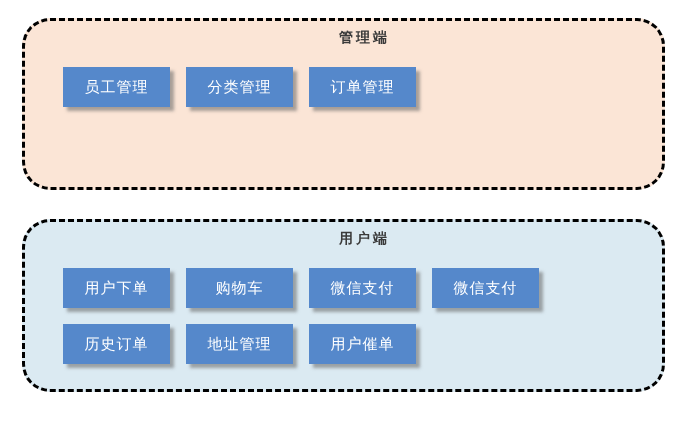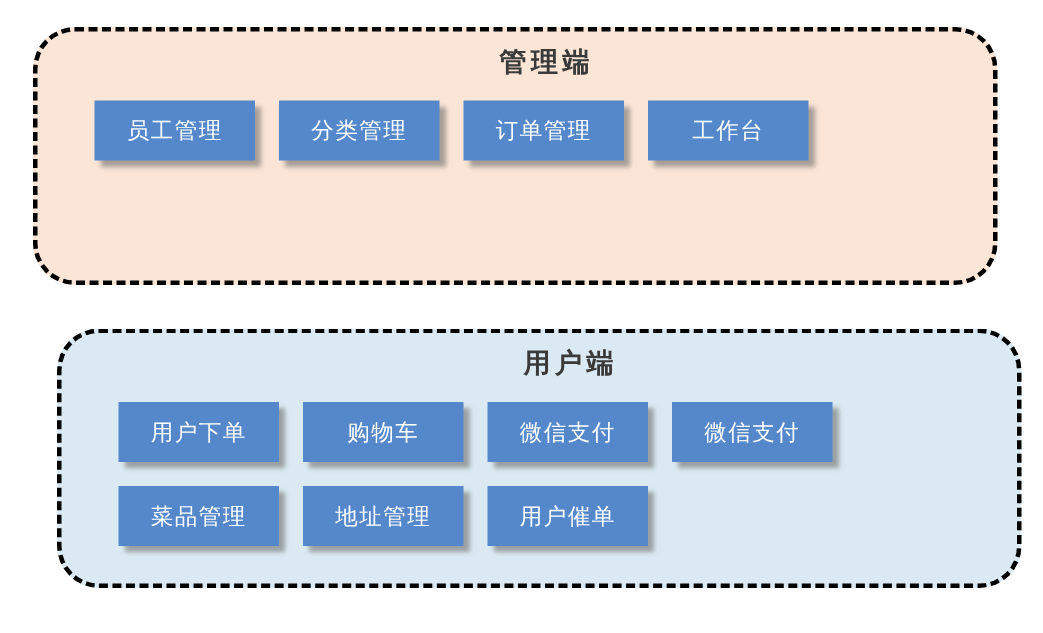--- a/index.html
+++ b/index.html
@@ -26,29 +26,28 @@
   }
   .panel-admin {
     top: 18px;
     height: 172px;
     background: #FBE5D6;
   }
   .panel-user {
     top: 219px;
     height: 173px;
     background: #DBEAF2;
-    margin-left: 16px;
   }
   .panel-title {
     position: absolute;
     top: 8px;
     left: 0;
     width: 100%;
     text-align: center;
-    font-size: 18px;
+    font-size: 14px;
     font-weight: bold;
     color: #3A3A3A;
     letter-spacing: 3px;
     padding-left: 21px;
   }
   .btn-grid {
     position: absolute;
     left: 38px;
     top: 46px;
     display: grid;
@@ -74,30 +73,29 @@
 <body>
 
 <div class="stage">
 
   <div class="panel panel-admin">
     <div class="panel-title">管理端</div>
     <div class="btn-grid">
       <div class="diagram-btn">员工管理</div>
       <div class="diagram-btn">分类管理</div>
       <div class="diagram-btn">订单管理</div>
-      <div class="diagram-btn">工作台</div>
     </div>
   </div>
 
   <div class="panel panel-user">
     <div class="panel-title">用户端</div>
     <div class="btn-grid">
       <div class="diagram-btn">用户下单</div>
       <div class="diagram-btn">购物车</div>
       <div class="diagram-btn">微信支付</div>
       <div class="diagram-btn">微信支付</div>
-      <div class="diagram-btn">菜品管理</div>
+      <div class="diagram-btn">历史订单</div>
       <div class="diagram-btn">地址管理</div>
       <div class="diagram-btn">用户催单</div>
     </div>
   </div>
 
 </div>
 
 </body></html>

